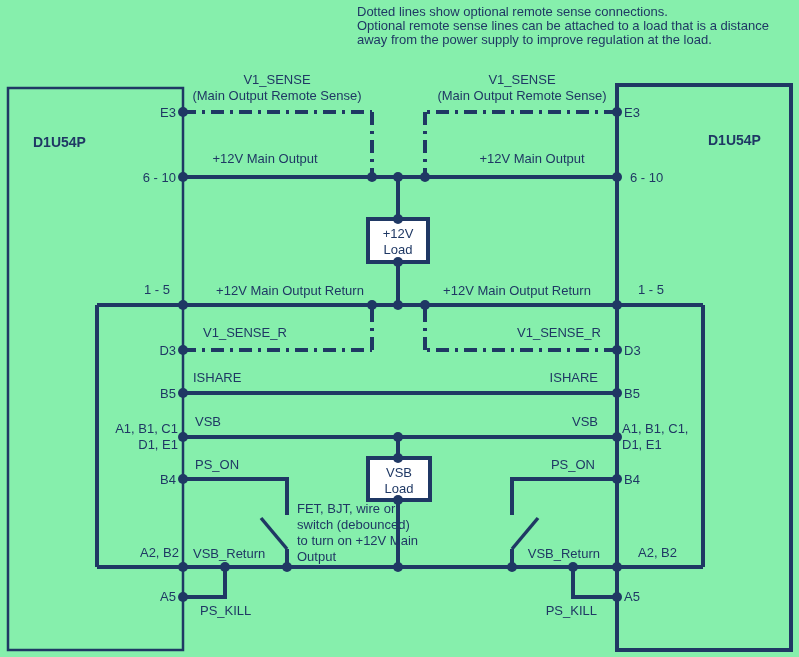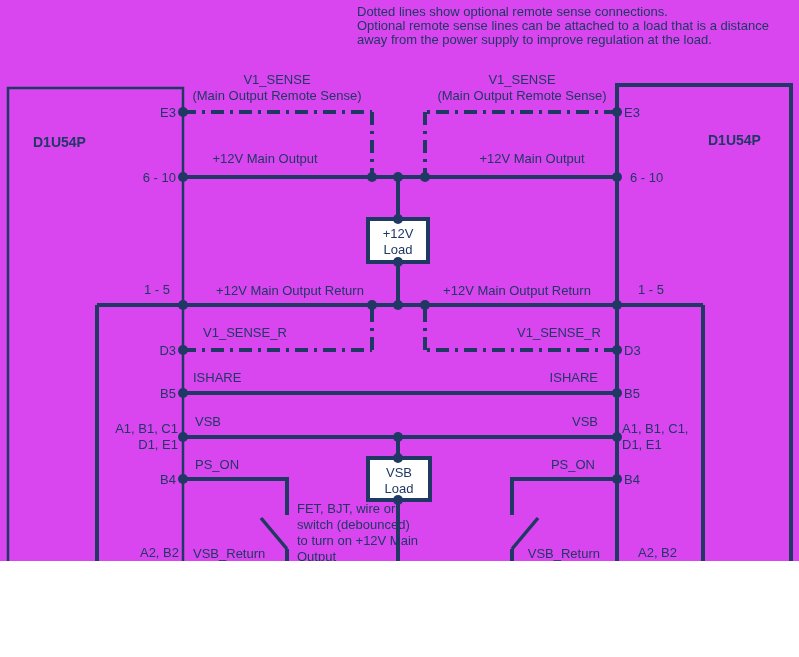--- a/index.html
+++ b/index.html
@@ -1,16 +1,16 @@
 <!DOCTYPE html>
 <html><head>
 <meta charset="utf-8">
 <style>
   html,body{margin:0;padding:0;background:#ffffff;}
-  .stage{position:relative;width:799px;height:561px;background:#d946ef;
+  .stage{position:relative;width:799px;height:657px;background:#86efac;
          font-family:"Liberation Sans", sans-serif;}
   svg{display:block;}
   .wire{stroke:#1f3864;stroke-width:4;fill:none;}
   .thin{stroke-width:3.5;}
   .boxL{stroke:#1f3864;stroke-width:2.5;fill:none;}
   .boxR{stroke:#1f3864;stroke-width:4;fill:none;}
   .loadbox{stroke:#1f3864;stroke-width:4;fill:#ffffff;}
   .sense{stroke:#1f3864;stroke-width:4;fill:none;stroke-dasharray:13 6 3 6;}
   .dotg circle{fill:#1f3864;stroke:none;}
   text{fill:#1f3864;font-size:13px;font-family:"Liberation Sans", sans-serif;}

